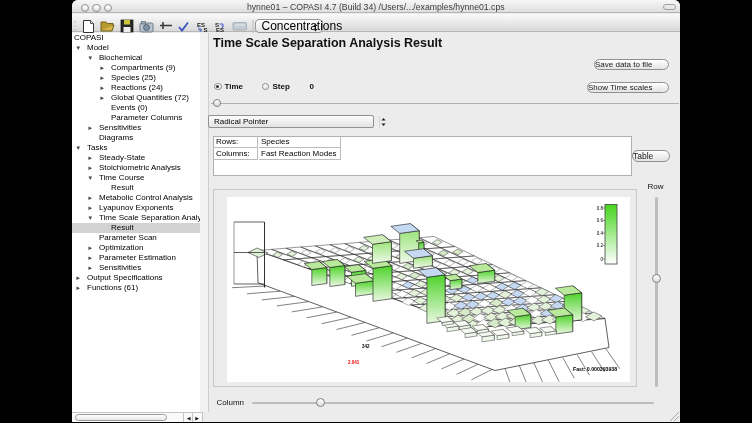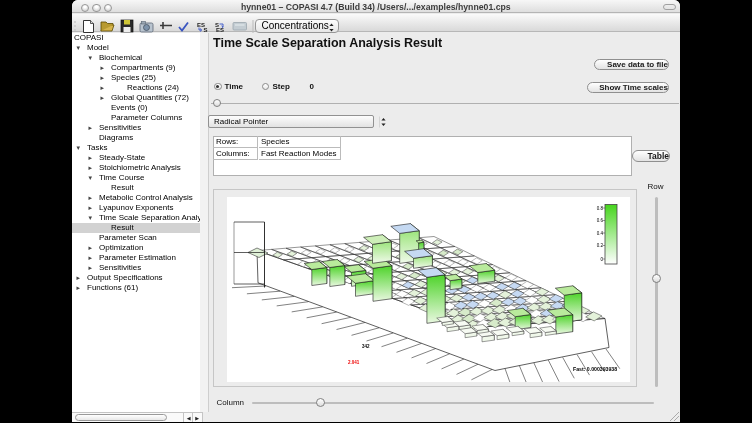--- a/index.html
+++ b/index.html
@@ -3,33 +3,33 @@
 * { margin:0; padding:0; box-sizing:border-box; }
 body { width:752px; height:423px; background:#000; position:relative; overflow:hidden;
   font-family:"Liberation Sans", sans-serif; }
 #win { position:absolute; left:71.5px; top:0; width:608.5px; height:422px;
   border-radius:6px 6px 0 0; overflow:hidden; background:#ececec; }
 #titlebar { position:absolute; left:0; top:0; width:100%; height:13px;
   background:linear-gradient(#f7f7f7,#dedede); border-bottom:1px solid #b4b4b4; }
 .tl { position:absolute; top:3.75px; width:8.5px; height:8.5px; border-radius:50%;
   background:radial-gradient(circle at 50% 30%, #ffffff 20%, #e3e3e3 55%, #c6c6c6); border:1px solid #979797; }
 #titletext { position:absolute; top:2px; left:0; width:100%; text-align:center;
-  font-size:8.7px; color:#3c3c3c;font-weight:bold; }
+  font-size:8.7px; color:#3c3c3c; }
 #toolpill { position:absolute; top:3.5px; right:4px; width:13px; height:6.5px;
   border:1px solid #a0a0a0; border-radius:4px; }
 #toolbar { position:absolute; left:0; top:14px; width:100%; height:17.5px;
   background:linear-gradient(#fafafa,#d9d9d9); border-bottom:1px solid #b7b7b7; }
 #tree { position:absolute; left:0; top:32.5px; width:128px; bottom:10.5px; background:#fff; overflow:hidden; }
 #treegutter { position:absolute; left:128px; top:32.5px; width:9px; bottom:10.5px;
   background:#f2f2f2; border-right:1px solid #cecece; }
 #hscroll { position:absolute; left:0; bottom:0.5px; width:131px; height:10px;
   background:#fafafa; border-top:1px solid #c4c4c4; border-right:1px solid #c4c4c4; }
 .btn { position:absolute; border:1px solid #8f8f8f; border-radius:6px;
-  background:linear-gradient(#ffffff,#f2f2f2 45%,#e3e3e3); text-align:right;
-  font-size:8px; font-weight:bold; color:#1a1a1a; }
+  background:linear-gradient(#ffffff,#f2f2f2 45%,#e3e3e3); text-align:left;
+  font-size:8px; font-weight:normal; color:#1a1a1a; }
 #main { position:absolute; left:138px; top:32.5px; right:0; bottom:0; }
 </style></head>
 <body>
 <div id="win">
   <div id="titlebar">
     <div class="tl" style="left:9px;"></div>
     <div class="tl" style="left:20.5px;"></div>
     <div class="tl" style="left:32px;"></div>
     <div id="titletext">hynne01 – COPASI 4.7 (Build 34) /Users/.../examples/hynne01.cps</div>
     <div id="toolpill"></div>
@@ -82,39 +82,39 @@
       <line x1="163" y1="7" x2="172.5" y2="7" stroke="#e8edf0" stroke-width="1.2"></line>
 
       <line x1="181" y1="2" x2="181" y2="15" stroke="#bbb"></line>
 
       <g fill="#c8c8c8">
           <circle cx="3" cy="4" r="1"></circle>
           <circle cx="3" cy="8" r="1"></circle>
           <circle cx="3" cy="12" r="1"></circle>
         </g>
     </svg>
-    <div style="position:absolute;left:183px;top:5px;width:84px;height:13.5px;border:1px solid #969696;border-radius:4px;background:linear-gradient(#fdfdfd,#e6e6e6);font-size:10px;line-height:12px;padding-left:6px;">Concentrations
+    <div style="position:absolute;left:183px;top:5px;width:68px;height:13.5px;border:1px solid #969696;border-radius:4px;background:linear-gradient(#fdfdfd,#e6e6e6);font-size:12px;line-height:12px;padding-left:6px;">Concentrations
       <svg width="9" height="11" viewBox="0 0 9 11" style="position:absolute;right:1.5px;top:1.5px;">
           <path d="M4.5 1.5 L6.6 4 H2.4 Z" fill="#222"></path>
           <path d="M4.5 9.5 L2.4 7 H6.6 Z" fill="#222"></path>
         </svg>
     </div>
   </div>
   <div id="tree">
       <div style="position:absolute;left:2.5px;top:0.5px;font-size:8px;line-height:10px;white-space:nowrap;">COPASI</div>
 <div style="position:absolute;left:5px;top:10.5px;font-size:7px;color:#444;line-height:10px;">▾</div>
 <div style="position:absolute;left:15.5px;top:10.5px;font-size:8px;line-height:10px;white-space:nowrap;">Model</div>
 <div style="position:absolute;left:17px;top:20.5px;font-size:7px;color:#444;line-height:10px;">▾</div>
 <div style="position:absolute;left:27.5px;top:20.5px;font-size:8px;line-height:10px;white-space:nowrap;">Biochemical</div>
 <div style="position:absolute;left:29px;top:30.5px;font-size:7px;color:#444;line-height:10px;">▸</div>
 <div style="position:absolute;left:39.5px;top:30.5px;font-size:8px;line-height:10px;white-space:nowrap;">Compartments (9)</div>
 <div style="position:absolute;left:29px;top:40.5px;font-size:7px;color:#444;line-height:10px;">▸</div>
 <div style="position:absolute;left:39.5px;top:40.5px;font-size:8px;line-height:10px;white-space:nowrap;">Species (25)</div>
 <div style="position:absolute;left:29px;top:50.5px;font-size:7px;color:#444;line-height:10px;">▸</div>
-<div style="position:absolute;left:39.5px;top:50.5px;font-size:8px;line-height:10px;white-space:nowrap;margin-left:16px;">Reactions (24)</div>
+<div style="position:absolute;left:39.5px;top:50.5px;font-size:8px;line-height:10px;white-space:nowrap;">Reactions (24)</div>
 <div style="position:absolute;left:29px;top:60.5px;font-size:7px;color:#444;line-height:10px;">▸</div>
 <div style="position:absolute;left:39.5px;top:60.5px;font-size:8px;line-height:10px;white-space:nowrap;">Global Quantities (72)</div>
 <div style="position:absolute;left:39.5px;top:70.5px;font-size:8px;line-height:10px;white-space:nowrap;">Events (0)</div>
 <div style="position:absolute;left:39.5px;top:80.5px;font-size:8px;line-height:10px;white-space:nowrap;">Parameter Columns</div>
 <div style="position:absolute;left:17px;top:90.5px;font-size:7px;color:#444;line-height:10px;">▸</div>
 <div style="position:absolute;left:27.5px;top:90.5px;font-size:8px;line-height:10px;white-space:nowrap;">Sensitivities</div>
 <div style="position:absolute;left:27.5px;top:100.5px;font-size:8px;line-height:10px;white-space:nowrap;">Diagrams</div>
 <div style="position:absolute;left:5px;top:110.5px;font-size:7px;color:#444;line-height:10px;">▾</div>
 <div style="position:absolute;left:15.5px;top:110.5px;font-size:8px;line-height:10px;white-space:nowrap;">Tasks</div>
 <div style="position:absolute;left:17px;top:120.5px;font-size:7px;color:#444;line-height:10px;">▸</div>

